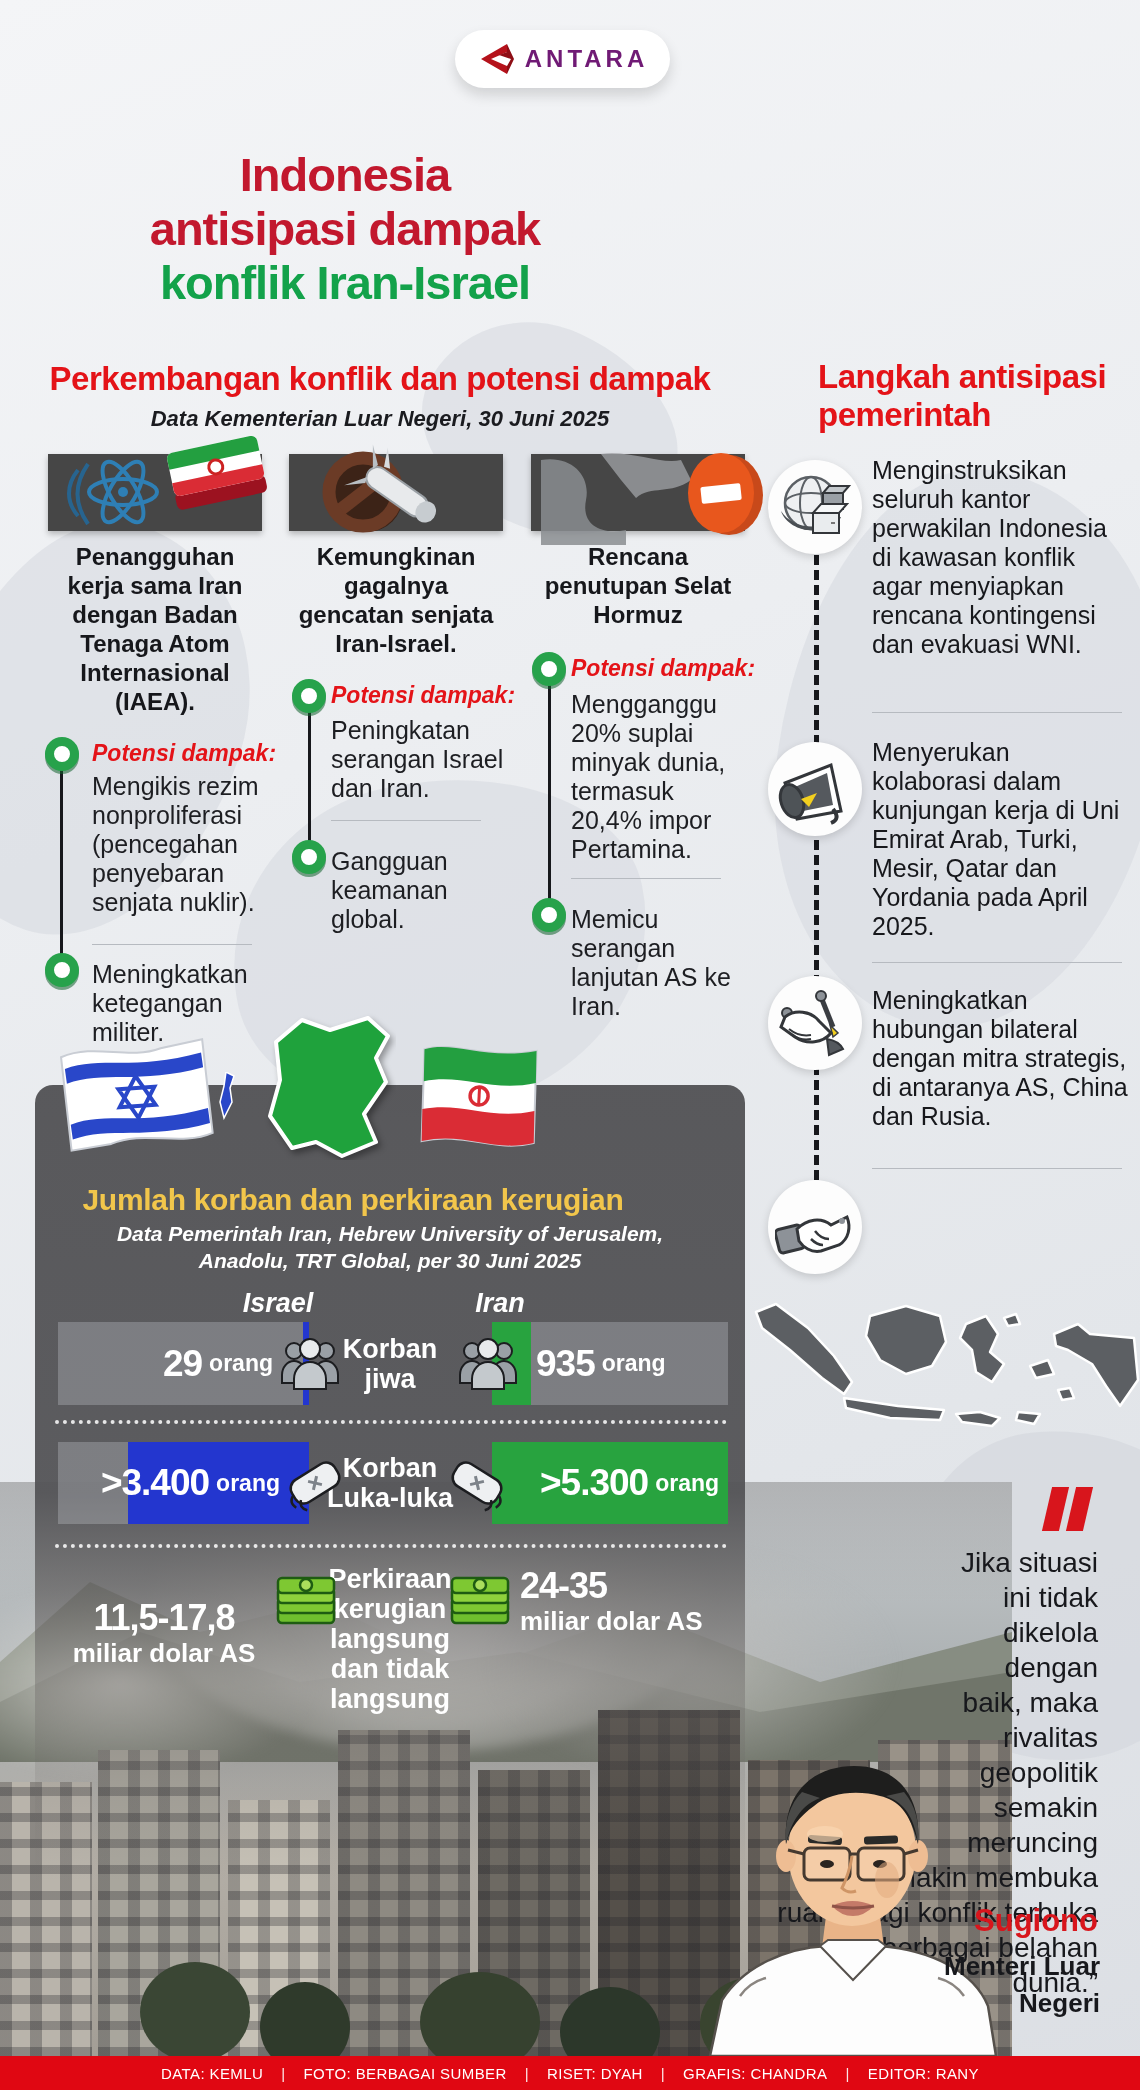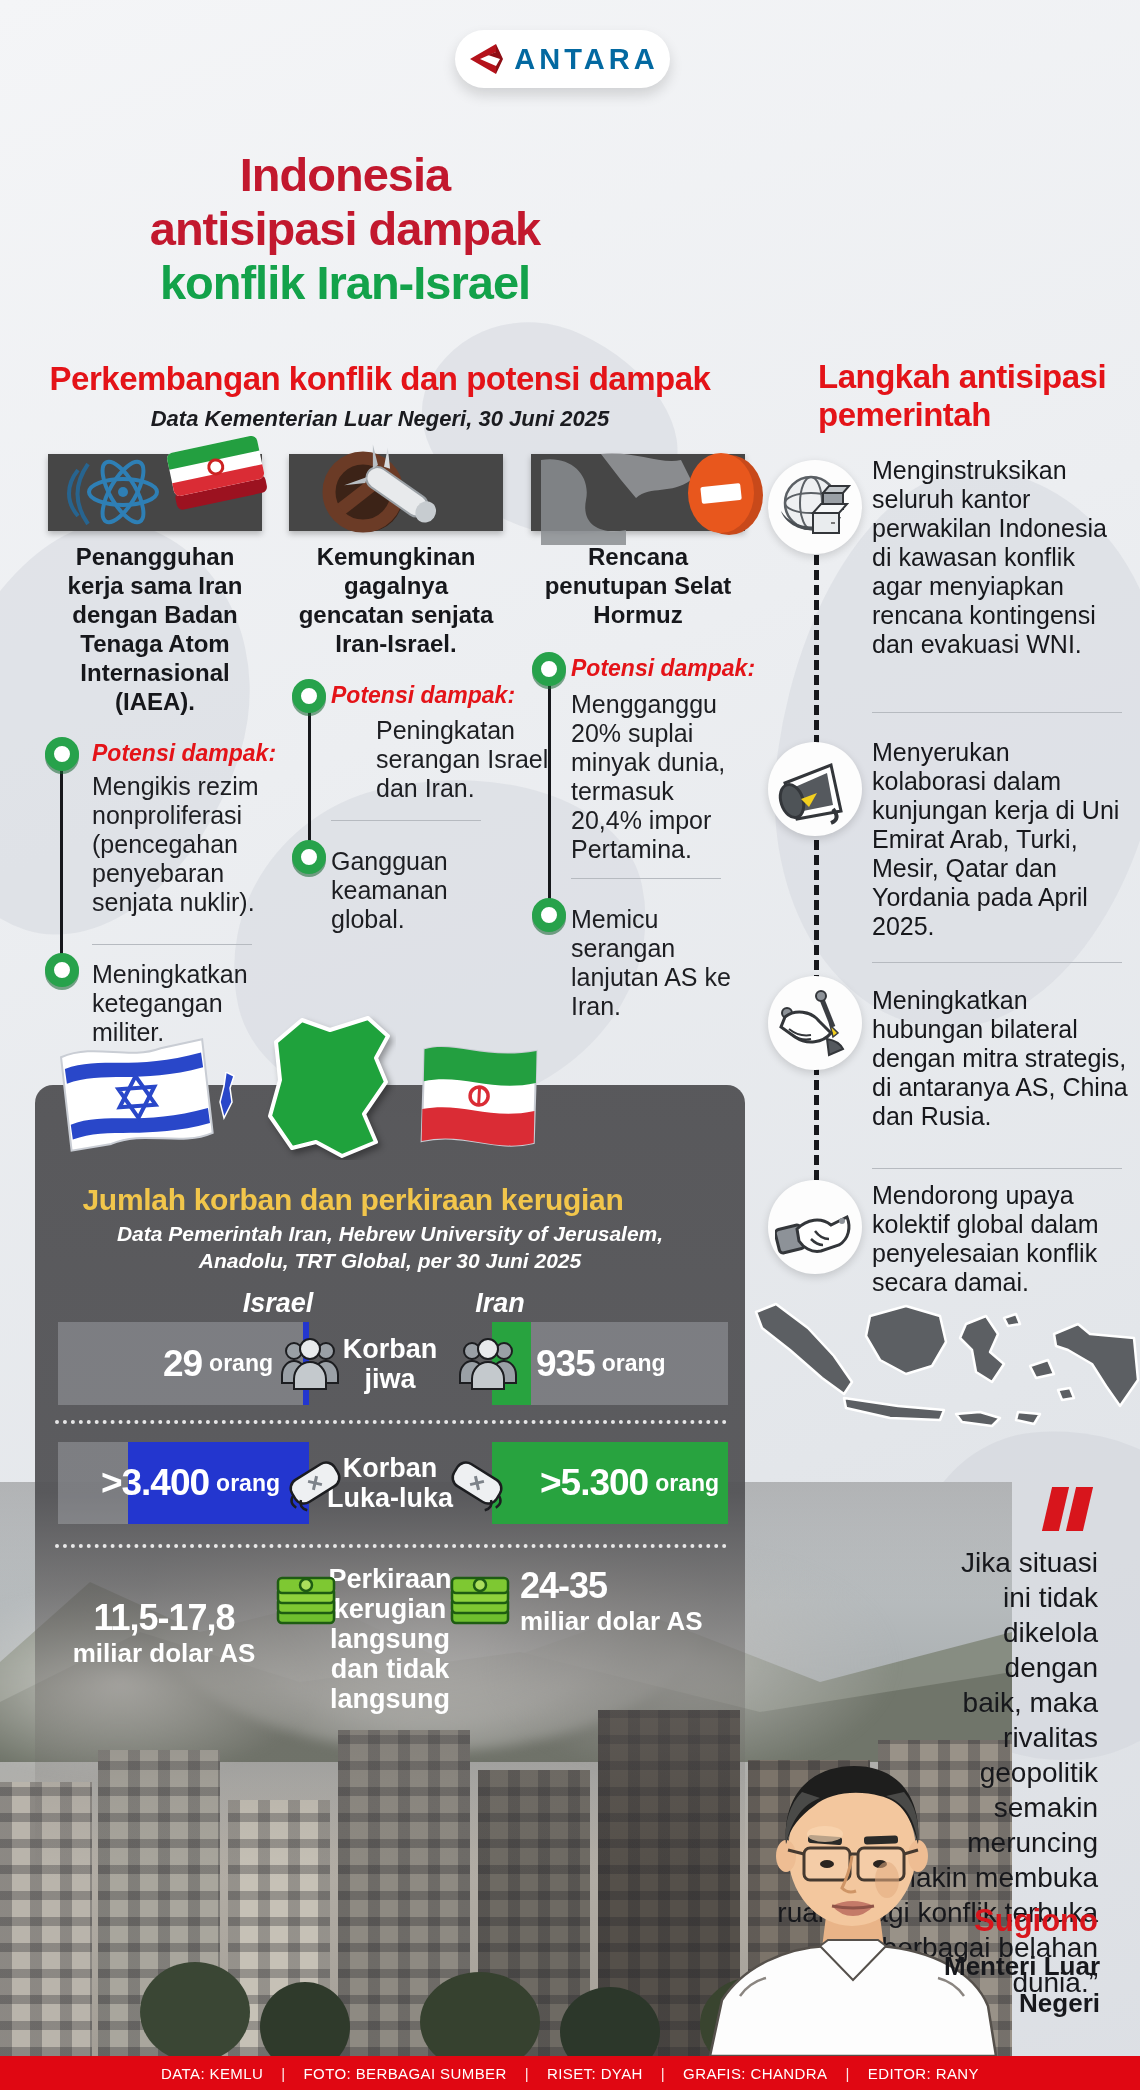--- a/index.html
+++ b/index.html
@@ -4,21 +4,21 @@
 <style>
   html,body{margin:0;padding:0;}
   body{background:#dfe2e6;font-family:"Liberation Sans",sans-serif;}
   #page{position:relative;width:1140px;height:2090px;margin:0 auto;overflow:hidden;
         background:linear-gradient(160deg,#f4f5f7 0%,#eceef1 35%,#e3e6ea 70%,#dcdfe4 100%);}
   
   .wm{position:absolute;background:#d9dce2;opacity:.65;border-radius:45% 55% 50% 50%/55% 45% 55% 45%;}
   
   #logo-pill{position:absolute;left:455px;top:30px;width:215px;height:58px;background:#fff;border-radius:30px;
              box-shadow:0 7px 14px rgba(0,0,0,.14);display:flex;align-items:center;justify-content:center;gap:10px;}
-  #logo-text{font-size:29px;font-weight:700;letter-spacing:4px;color:#0369a1;}
+  #logo-text{font-size:24px;font-weight:700;letter-spacing:4px;color:#701a75;}
   #title{position:absolute;left:55px;top:148px;width:580px;text-align:center;font-weight:800;font-size:47px;
          line-height:54px;letter-spacing:-1px;}
   #title .t-red{color:#c2182e;}
   #title .t-green{color:#13a24a;}
   #intro{position:absolute;left:658px;top:150px;width:458px;font-size:25px;line-height:30.5px;color:#222226;font-weight:500;}
   
   #dev-heading{position:absolute;left:40px;top:360px;width:680px;text-align:center;font-size:33px;font-weight:800;
                color:#e41318;letter-spacing:-.5px;}
   #dev-source{position:absolute;left:40px;top:406px;width:680px;text-align:center;font-size:22px;font-style:italic;
               font-weight:600;color:#1a1b1f;}
@@ -173,21 +173,21 @@
   <div class="impact-label" style="left:92px;top:740px;">Potensi dampak:</div>
   <div class="bullet" style="left:45px;top:737px;"></div>
   <div class="impact-text" style="left:92px;top:772px;width:176px;">Mengikis rezim nonproliferasi (pencegahan penyebaran senjata nuklir).</div>
   <div class="impact-sep" style="left:92px;top:944px;width:160px;"></div>
   <div class="bullet" style="left:45px;top:953px;"></div>
   <div class="impact-text" style="left:92px;top:960px;width:176px;">Meningkatkan ketegangan militer.</div>
 
   <div class="bullet-line" style="left:308px;top:695px;height:160px;"></div>
   <div class="impact-label" style="left:331px;top:682px;">Potensi dampak:</div>
   <div class="bullet" style="left:292px;top:679px;"></div>
-  <div class="impact-text" style="left:331px;top:716px;width:176px;margin-left:45px;">Peningkatan serangan Israel dan Iran.</div>
+  <div class="impact-text" style="left:331px;top:716px;width:176px;">Peningkatan serangan Israel dan Iran.</div>
   <div class="impact-sep" style="left:331px;top:820px;width:150px;"></div>
   <div class="bullet" style="left:292px;top:840px;"></div>
   <div class="impact-text" style="left:331px;top:847px;width:176px;">Gangguan keamanan global.</div>
 
   <div class="bullet-line" style="left:548px;top:668px;height:250px;"></div>
   <div class="impact-label" style="left:571px;top:655px;">Potensi dampak:</div>
   <div class="bullet" style="left:532px;top:652px;"></div>
   <div class="impact-text" style="left:571px;top:690px;width:170px;">Mengganggu 20% suplai minyak dunia, termasuk 20,4% impor Pertamina.</div>
   <div class="impact-sep" style="left:571px;top:878px;width:150px;"></div>
   <div class="bullet" style="left:532px;top:898px;"></div>
@@ -241,21 +241,20 @@
   <div class="m-sep" style="top:1168px;"></div>
 
   <div class="m-icon" style="top:1180px;">
     <svg width="80" height="80" viewBox="0 0 80 80">
       <rect x="2" y="40" width="26" height="24" rx="4" fill="#8d9298" stroke="#33363a" stroke-width="3" transform="rotate(-14 15 52)"></rect>
       <path d="M22,42 C32,32 46,30 56,38 L72,30 C76,40 74,52 64,58 L46,64 C36,66 28,60 24,54 Z" fill="#fff" stroke="#33363a" stroke-width="3"></path>
       <path d="M40,44 q6,8 14,8 M36,52 q6,6 12,6" fill="none" stroke="#33363a" stroke-width="2.5"></path>
       <circle cx="67" cy="34" r="3" fill="#8d9298"></circle>
     </svg>
   </div>
-  <div class="m-text" style="top:1181px;">Mendorong upaya kolektif global dalam penyelesaian konflik secara damai.</div>
 
   <svg id="indonesia-map" width="392" height="160" viewBox="0 0 392 160">
     <g fill="#5c5f63" stroke="#fff" stroke-width="2.5" stroke-linejoin="round">
       <path d="M8,18 L28,10 L60,34 L86,62 L104,88 L96,100 L74,84 L42,56 L14,34 Z"></path>
       <path d="M96,104 L150,112 L196,116 L192,126 L142,124 L98,114 Z"></path>
       <path d="M122,22 L158,12 L192,22 L198,48 L184,72 L158,80 L132,66 L118,42 Z"></path>
       <path d="M218,30 L238,22 L250,40 L242,58 L256,70 L244,88 L228,78 L224,56 L212,44 Z"></path>
       <path d="M208,120 L232,118 L252,124 L244,132 L214,128 Z"></path>
       <path d="M270,118 L292,120 L286,130 L268,126 Z"></path>
       <path d="M282,72 L300,66 L306,80 L288,84 Z"></path>

